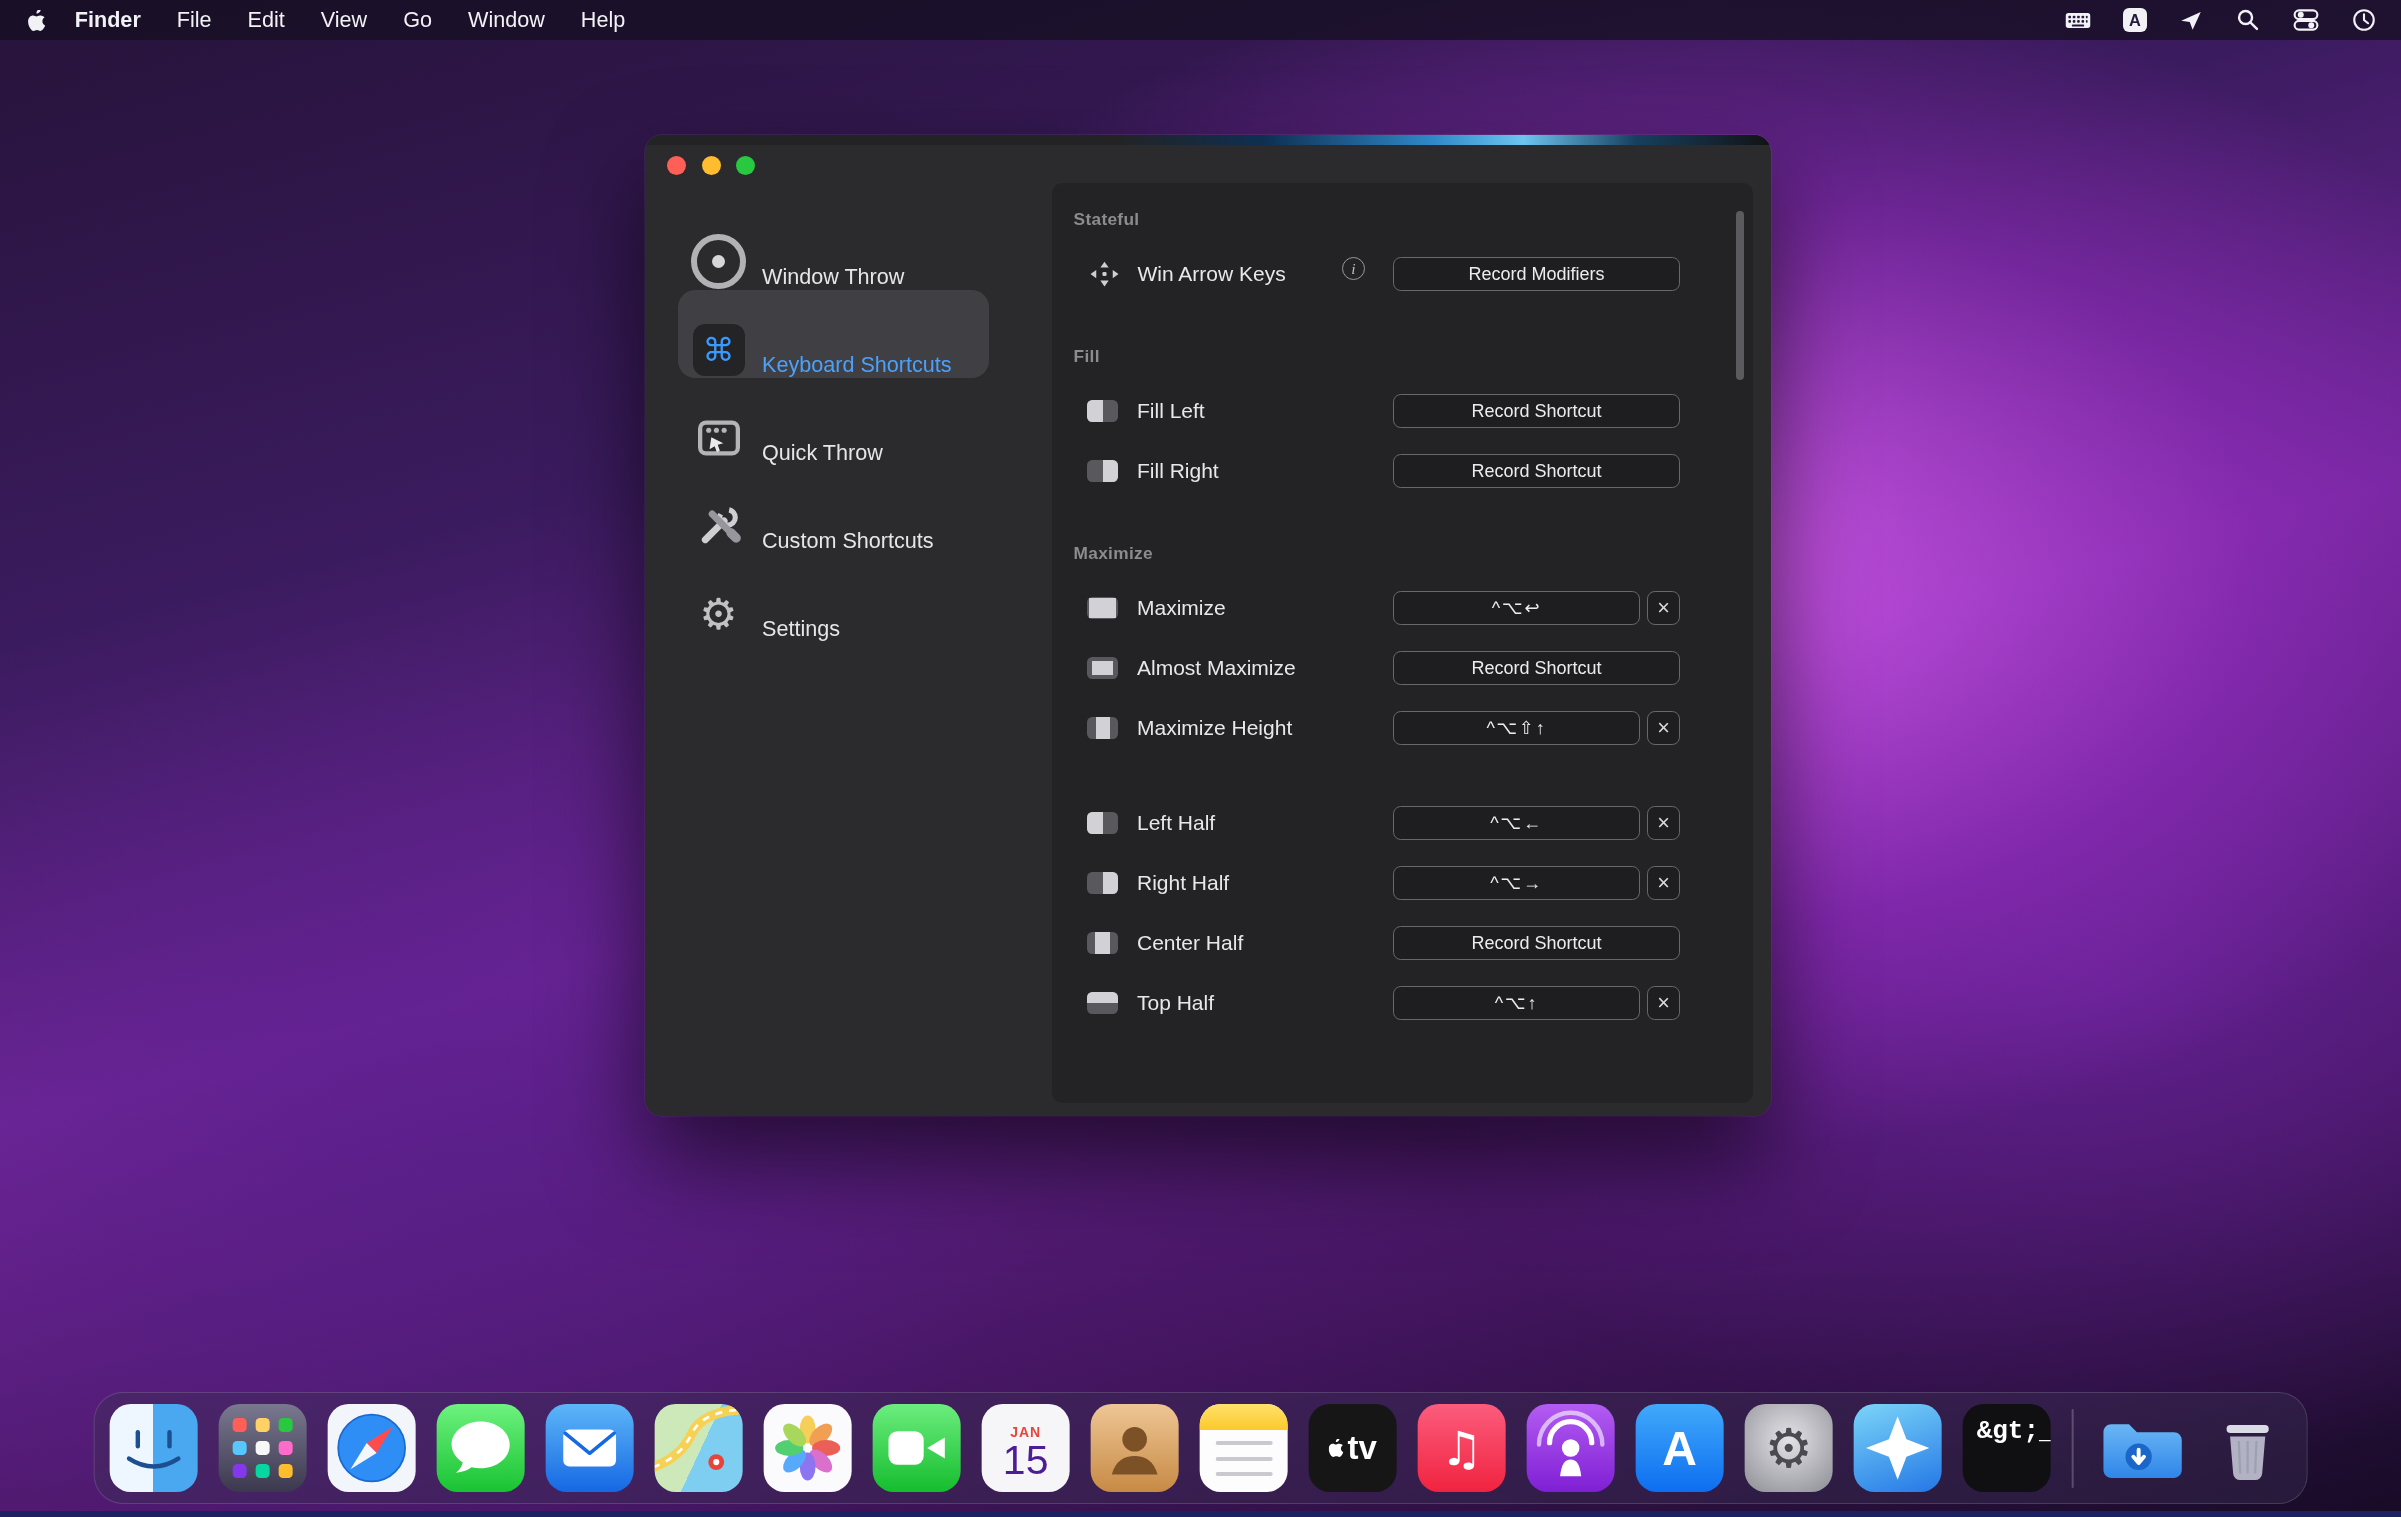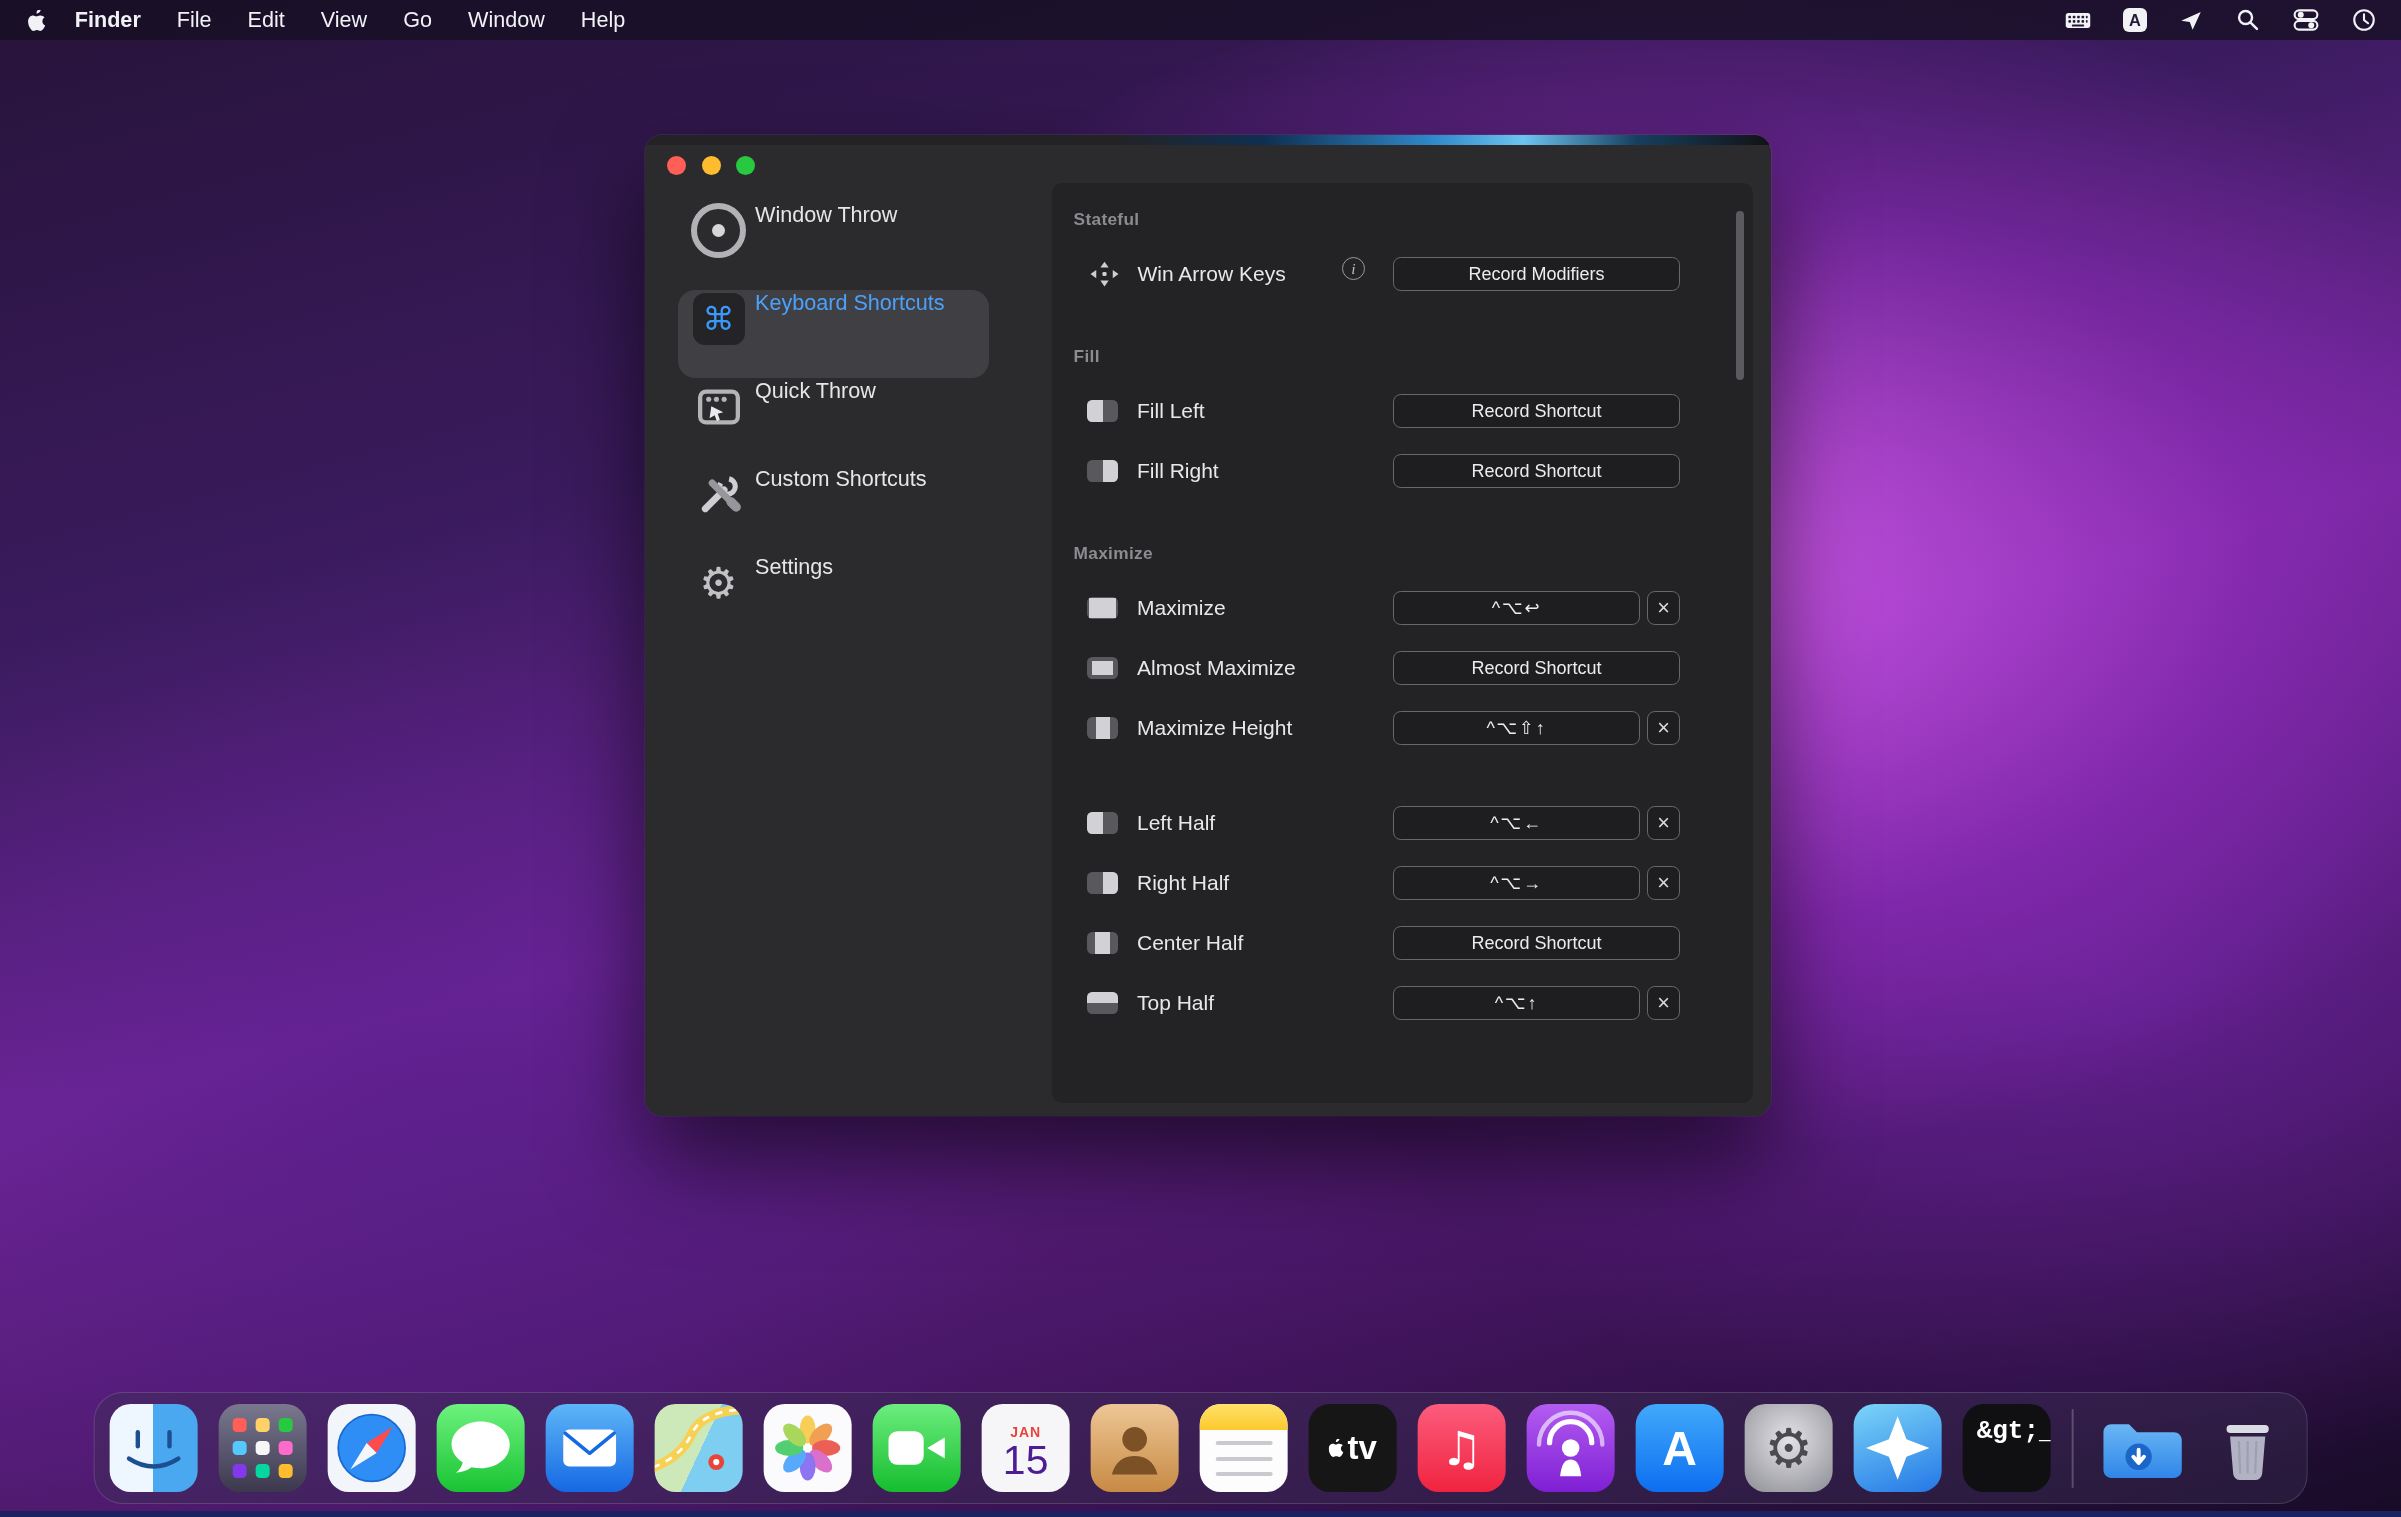--- a/index.html
+++ b/index.html
@@ -24,22 +24,22 @@
   
   .window{position:absolute;left:645px;top:135px;width:1126px;height:981px;background:#2b2b2d;
     border-radius:17.3px;box-shadow:0 43px 95px rgba(0,0,0,.62),0 0 0 0.9px rgba(255,255,255,.07);overflow:hidden;}
   .topstrip{position:absolute;top:0;left:0;right:0;height:9.5px;
     background:linear-gradient(90deg,#232325 0%,#232325 42%,#0e2f52 55%,#2f89c9 70%,#6cc4f0 78%,#16405f 88%,#121214 100%);}
   .tl{position:absolute;top:21px;left:22.4px;display:flex;gap:15.5px;z-index:5;}
   .dot{width:19px;height:19px;border-radius:50%;}
   .dot.r{background:#ff5f57}.dot.y{background:#febc2e}.dot.g{background:#28c840}
   
   .sidebar{position:absolute;left:0;top:67px;width:390px;display:flex;flex-direction:column;padding-left:33px;}
-  .side-item{height:88px;width:311px;border-radius:17.3px;display:flex;align-items:flex-start;
-    padding-left:12px;gap:8px;color:#e6e6e9;font-size:21.6px;box-sizing:border-box;cursor:default;}
+  .side-item{height:88px;width:311px;border-radius:17.3px;display:flex;align-items:flex-end;
+    padding-left:12px;gap:15px;color:#e6e6e9;font-size:21.6px;box-sizing:border-box;cursor:default;}
   .side-item.selected{background:#404044;}
   .side-item.selected .slabel{color:#4ba1fa;}
   .sicon{width:57px;height:57px;display:flex;align-items:center;justify-content:center;flex:none;}
   .lens{width:43px;height:43px;border-radius:50%;border:6px solid #b2b2b6;position:relative;}
   .lens::after{content:"";position:absolute;left:50%;top:50%;width:13px;height:13px;margin:-6.5px 0 0 -6.5px;
     border-radius:50%;background:#d6d6da;}
   .cmdtile{width:52px;height:52px;border-radius:12px;background:#242426;color:#3b99fc;font-size:32px;
     display:flex;align-items:center;justify-content:center;}
   .gear-glyph{font-size:43px;color:#c2c2c6;font-family:"DejaVu Sans",sans-serif;}
   

